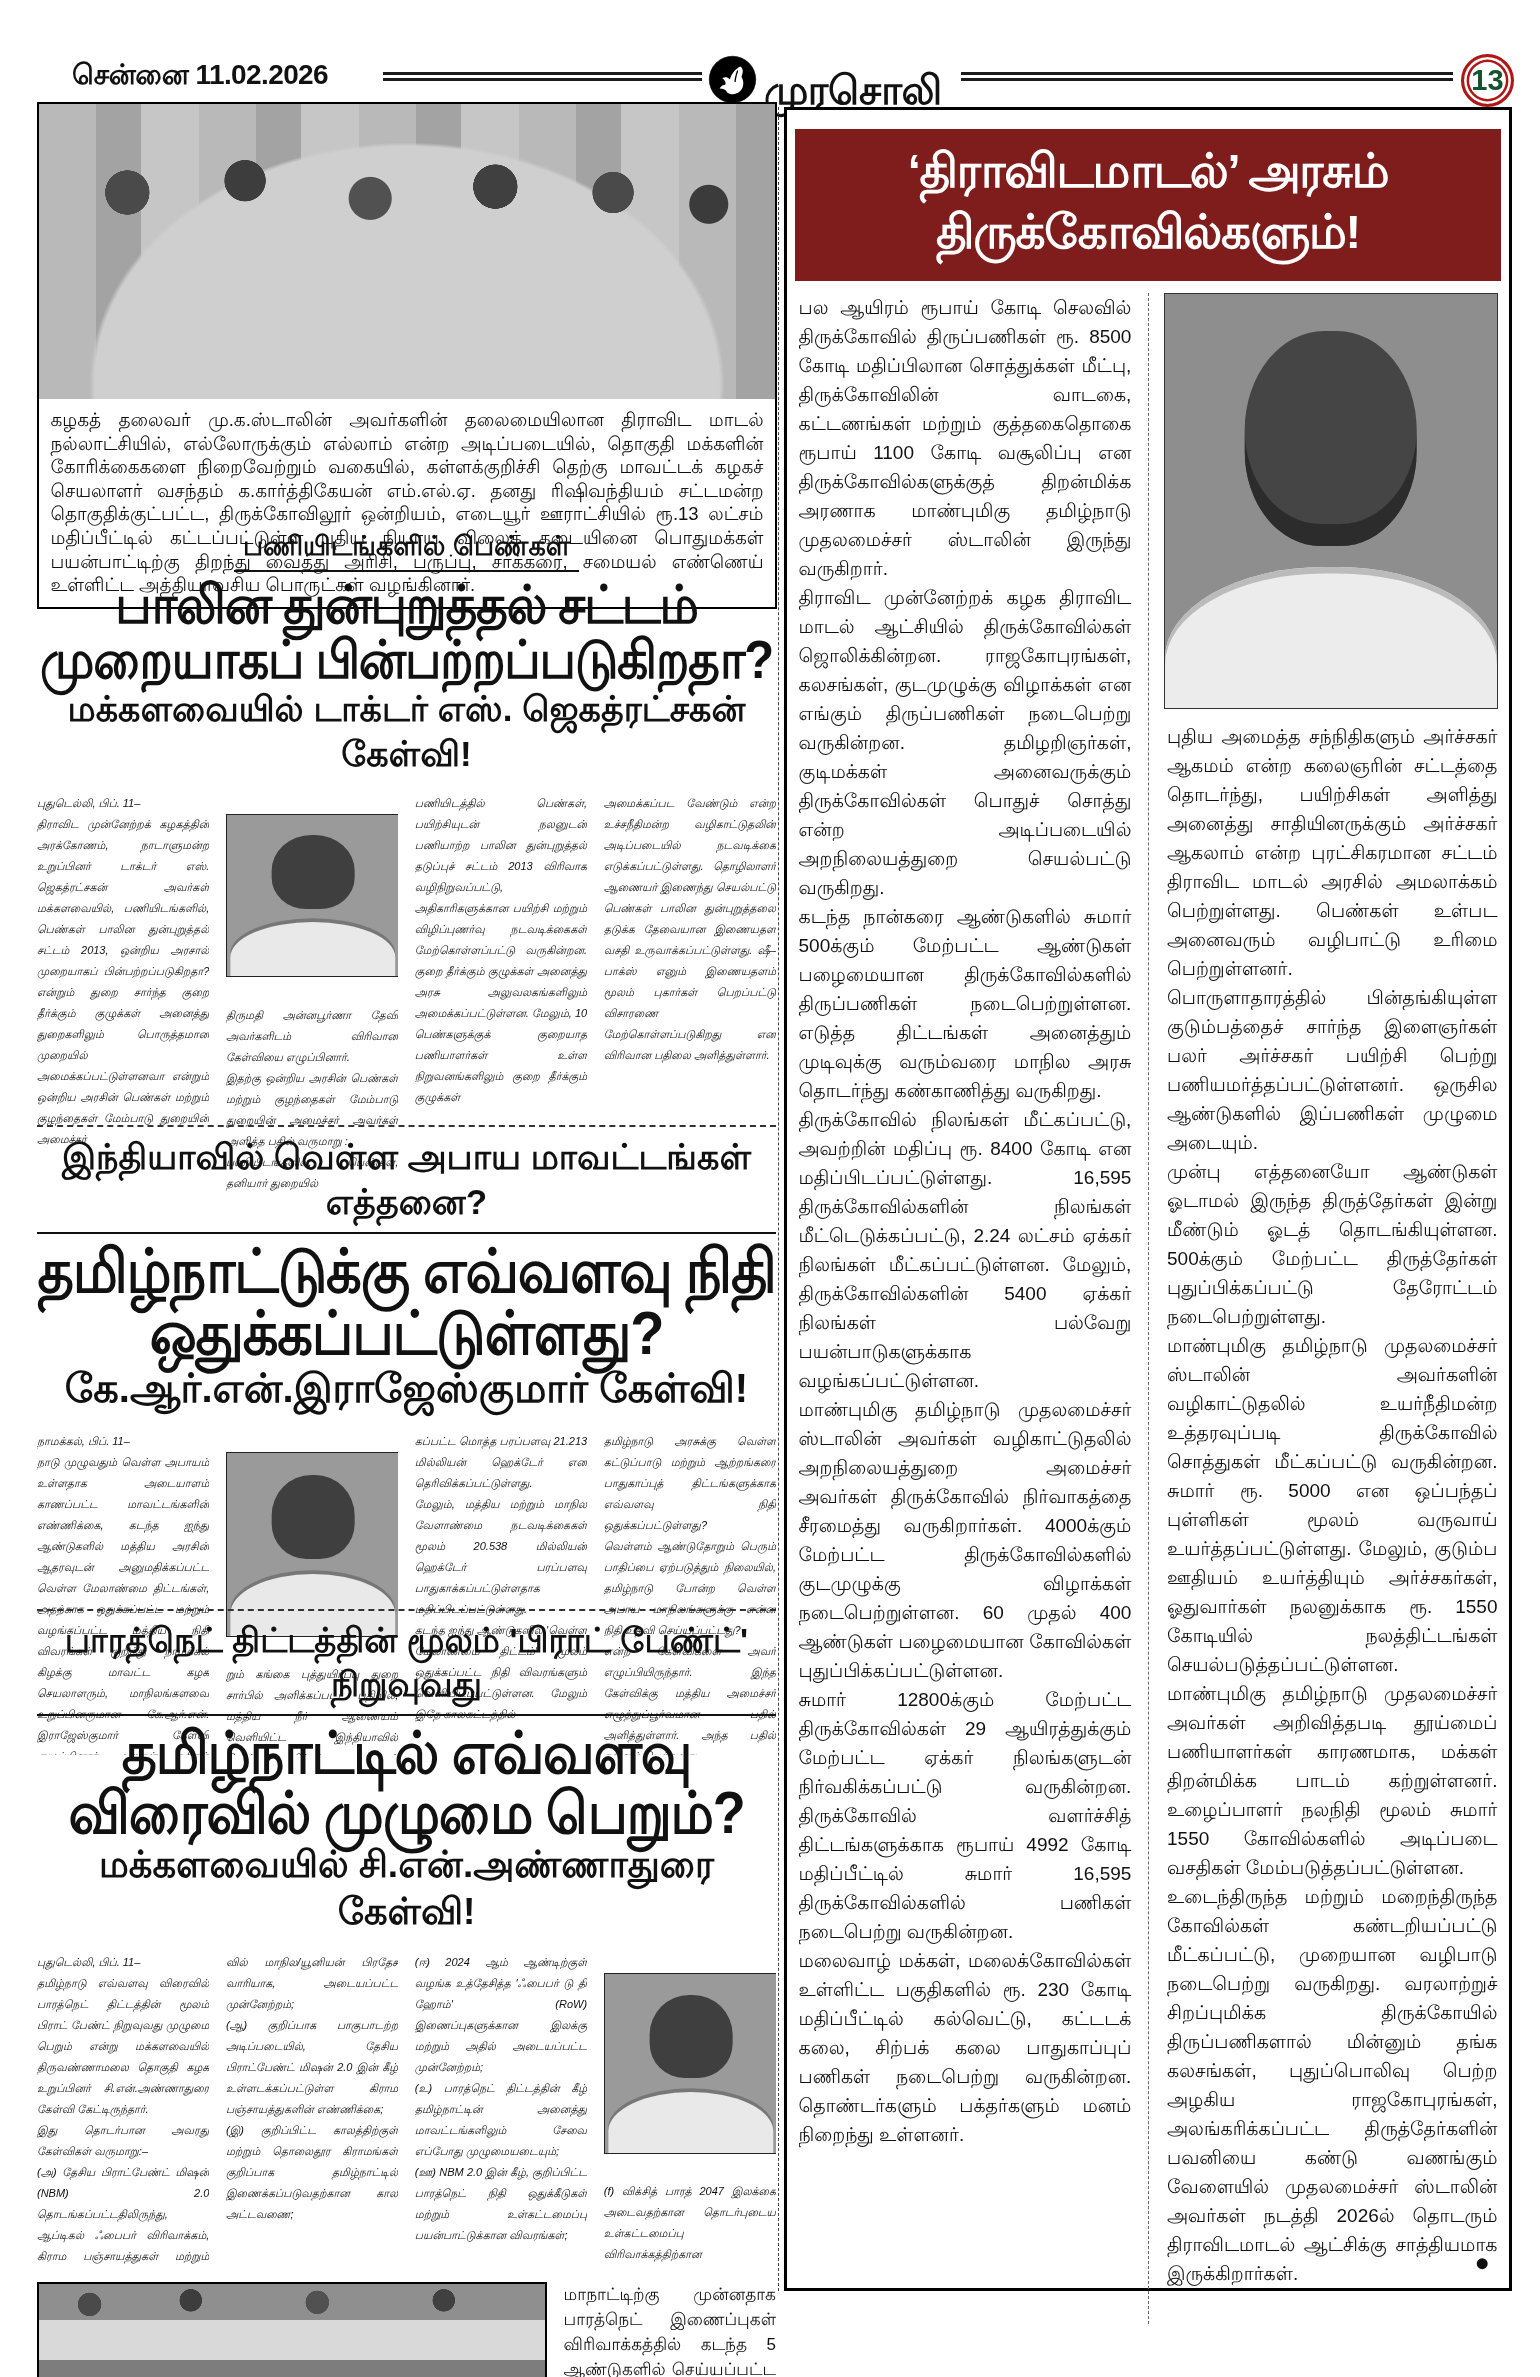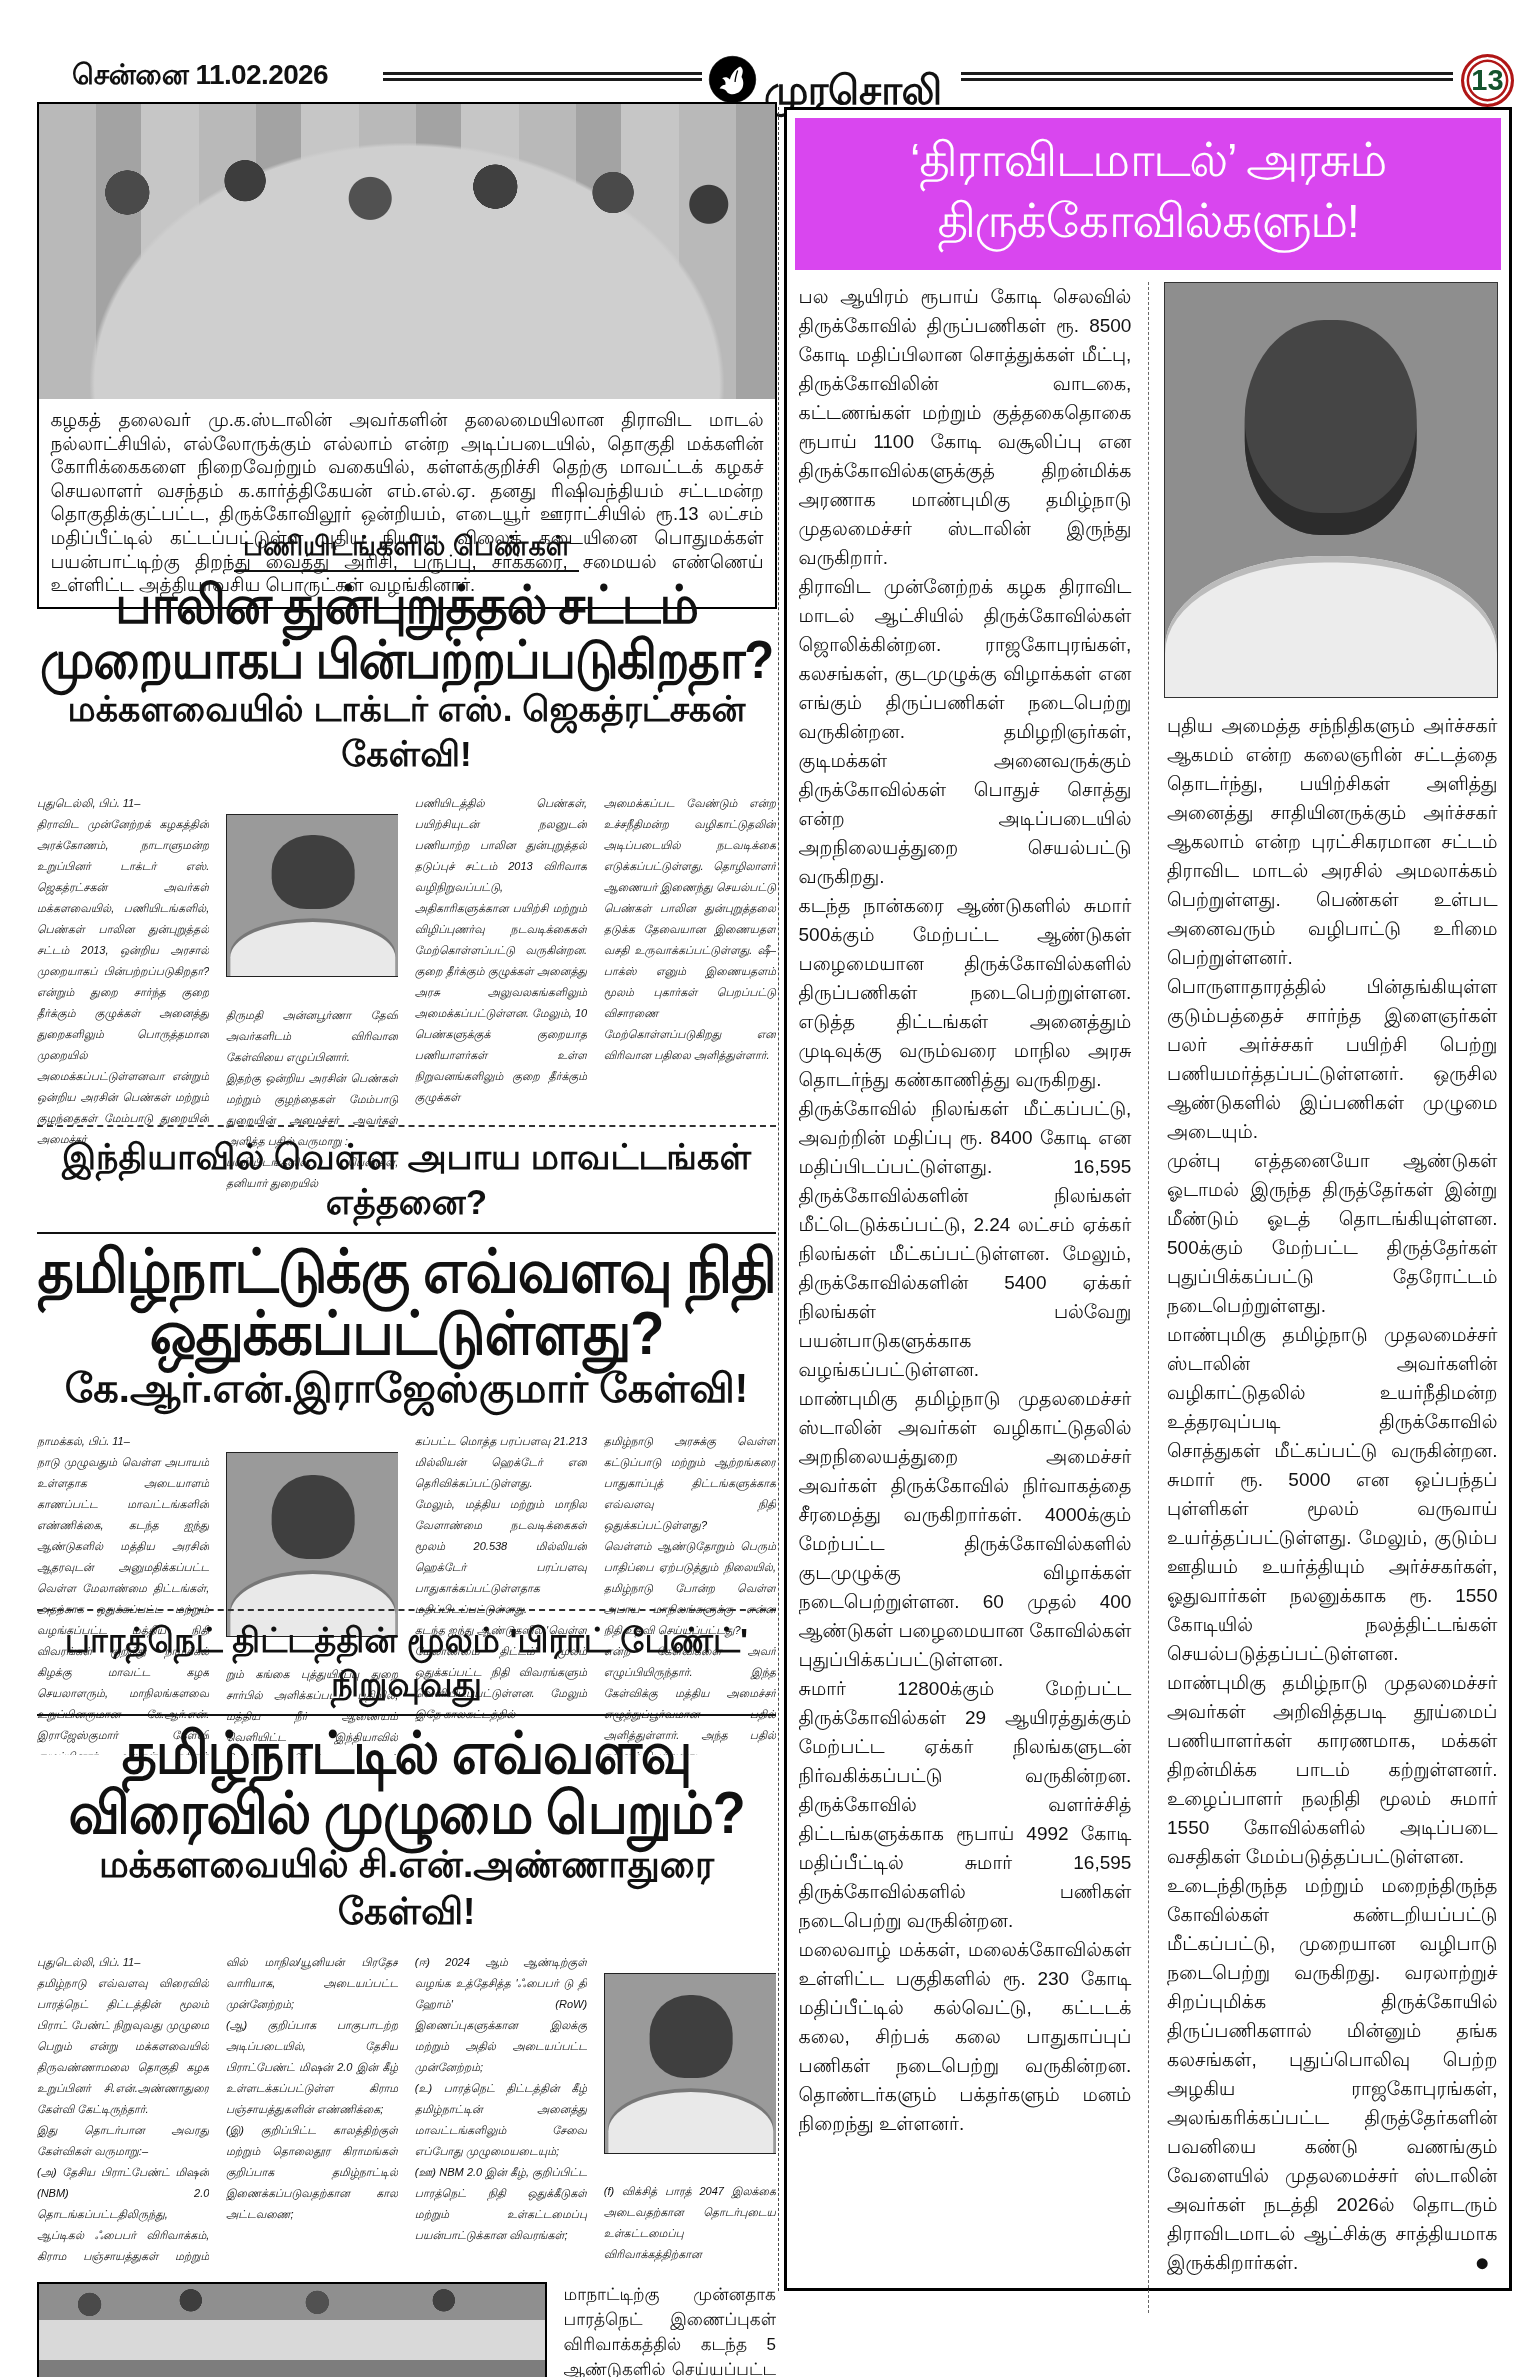--- a/index.html
+++ b/index.html
@@ -58,22 +58,22 @@
       radial-gradient(circle at 10% 20%, #4a4a4a 0 11.5px, transparent 12px),
       radial-gradient(circle at 30% 16%, #3d3d3d 0 11px, transparent 11.5px),
       radial-gradient(circle at 55% 18%, #515151 0 11.5px, transparent 12px),
       radial-gradient(circle at 80% 16%, #404040 0 11px, transparent 11.5px),
       linear-gradient(180deg,#8f8f8f 0 35%,#d9d9d9 35% 75%,#7d7d7d 75%),
       repeating-linear-gradient(90deg,#ababab 0 45px,#9a9a9a 45px 89px);}
   .a3-sidecol{flex:1;font-size:17px;line-height:25px;text-align:justify;white-space:pre-line;overflow:hidden;}
   
   .right-box{position:absolute;left:784px;top:107px;width:728px;height:2184px;border:3.8px solid #000;
              background:#fff;box-sizing:border-box;padding:7.7px 11.5px;}
-  .banner{background:#d946ef;color:#fff;text-align:center;font-size:47px;font-weight:400;letter-spacing:-1.3px;
-          padding:14px 3.8px 16.6px;margin:0 -3.8px;}
+  .banner{background:#7f1d1d;color:#fff;text-align:center;font-size:47px;font-weight:700;letter-spacing:-1.3px;
+          padding:14px 3.8px 16.6px;margin:11px -3.8px;}
   .ra-body{position:relative;margin-top:11.5px;height:2031px;overflow:hidden;display:flex;gap:0;}
   .ra-col{width:50%;box-sizing:border-box;font-size:19px;line-height:29px;text-align:justify;
           white-space:pre-line;overflow:hidden;}
   .ra-col.first{padding-right:16.6px;}
   .ra-col.second{border-left:1.9px dashed #666;padding-left:18px;padding-top:429px;}
   .stalin{position:absolute;top:0;right:0;width:332px;height:414px;border:1.3px solid #333;background:#8e8e8e;overflow:hidden;}
   .stalin::before{content:"";position:absolute;left:50%;top:9%;width:52%;height:52%;transform:translateX(-50%);
                   background:#454545;border-radius:46% 46% 44% 44%;box-shadow:inset 0 -22px 0 #2c2c2c;}
   .stalin::after{content:"";position:absolute;left:50%;bottom:-12%;width:100%;height:46%;transform:translateX(-50%);
                  background:#ececec;border-radius:48% 48% 0 0;box-shadow:inset 0 6.4px 0 #bbb;}

